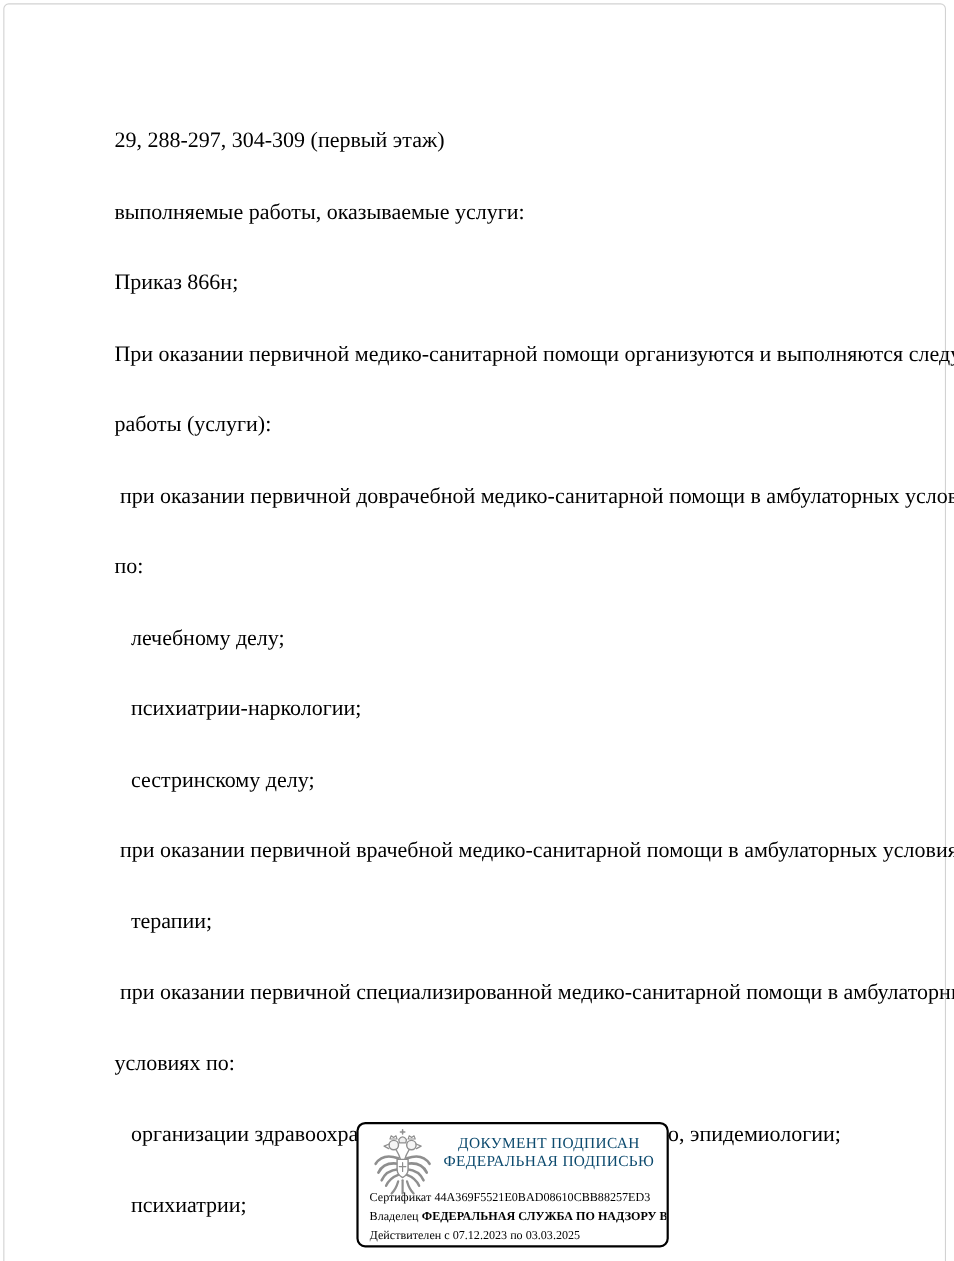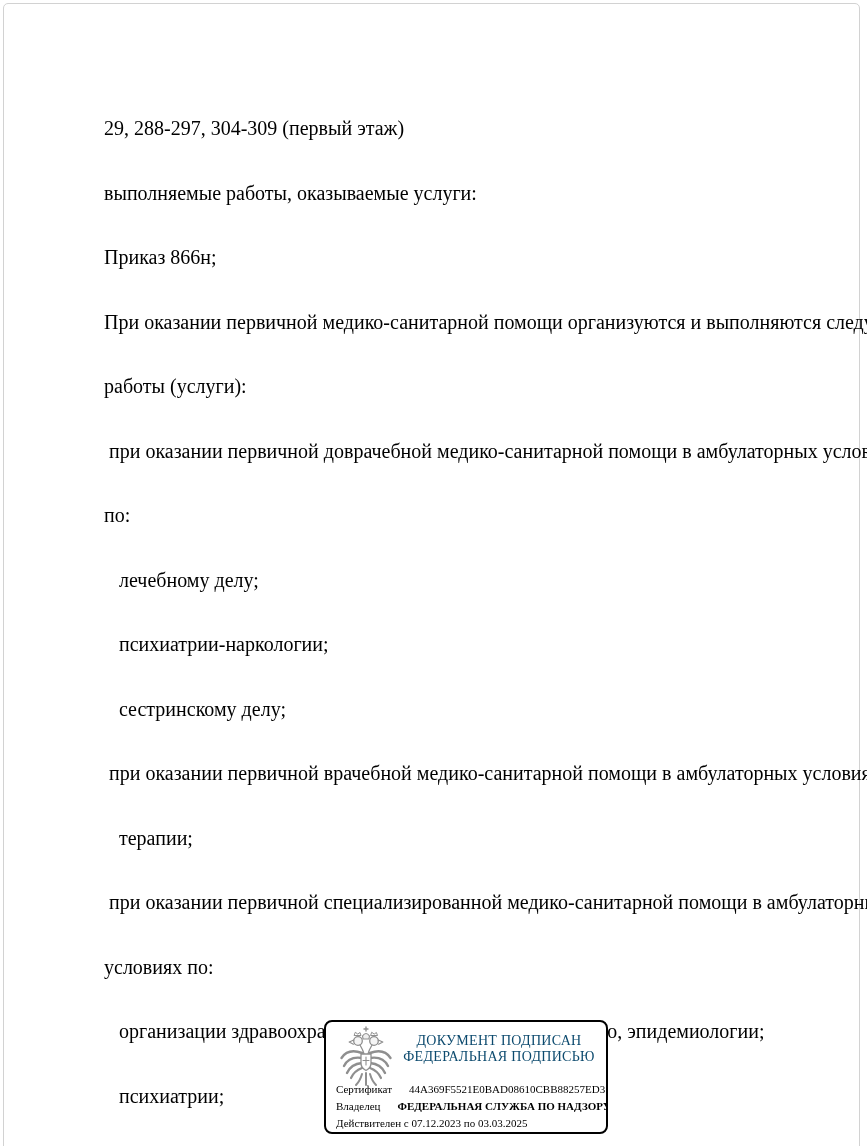--- a/index.html
+++ b/index.html
@@ -77,21 +77,21 @@
     font-size: 11px;
     line-height: 17px;
     color: #000000;
   }
   .s-line {
     white-space: nowrap;
     overflow: hidden;
     height: 17px;
   }
   .s-label {
-    margin-right: 17px;
+    margin-right: 3px;
   }
   .s-bold {
     font-weight: bold;
   }
 </style>
 </head>
 <body>
 
 <div class="page">
 

